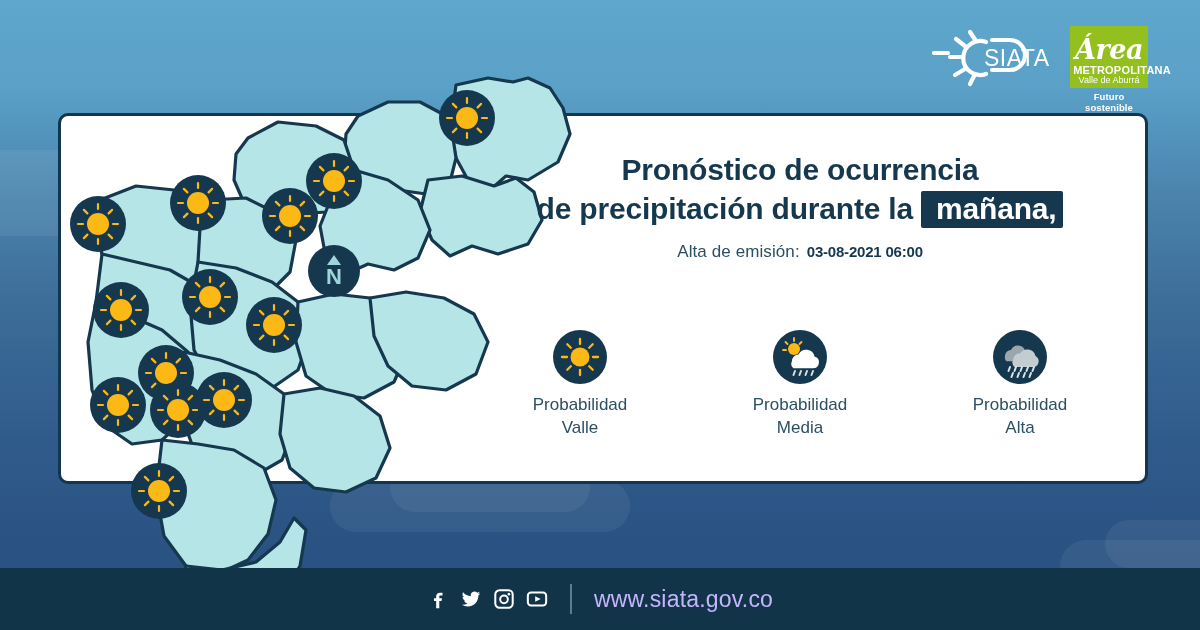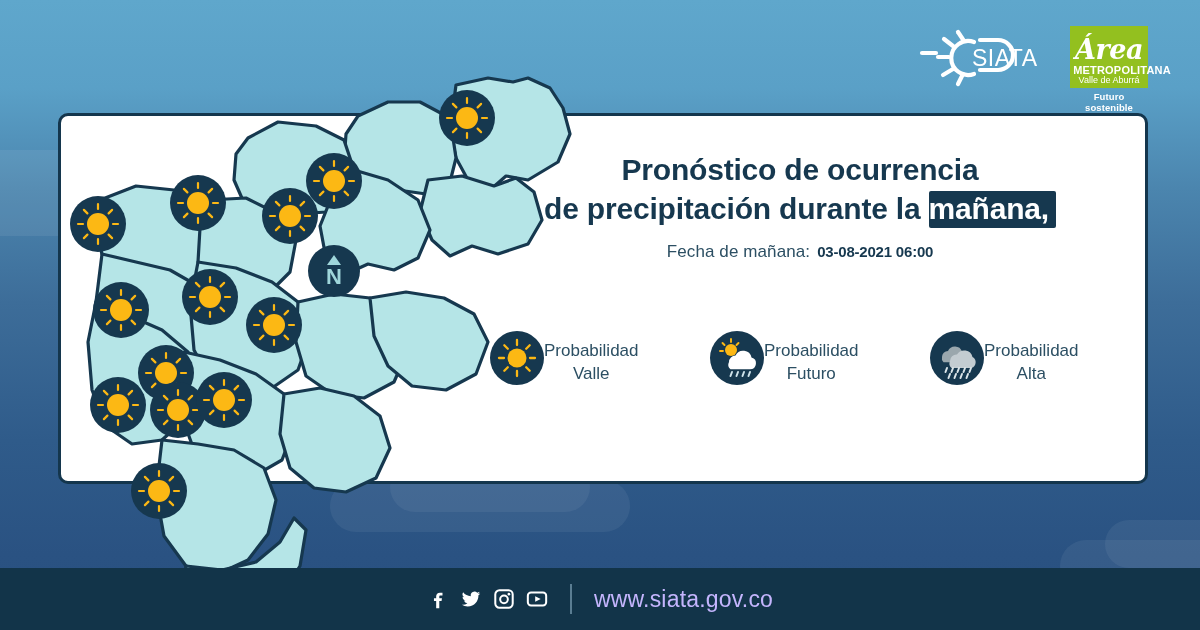--- a/index.html
+++ b/index.html
@@ -17,45 +17,45 @@
   .skycloud.b{background:rgba(255,255,255,.055);}
   .skycloud2{position:absolute;background:rgba(255,255,255,.06);border-radius:999px;}
 
   
   #card{
     position:absolute;left:58px;top:113px;width:1084px;height:365px;
     background:#ffffff;border:3px solid #14364d;border-radius:10px;
   }
 
   
-  #logos{position:absolute;right:52px;top:26px;display:flex;align-items:flex-start;gap:28px;}
+  #logos{position:absolute;right:52px;top:26px;display:flex;align-items:flex-start;gap:16px;}
   #siata-logo{position:relative;width:128px;height:64px;}
   #siata-logo svg{display:block;}
   #ama-logo{width:78px;}
   .ama-box{width:78px;height:62px;background:#93c01f;display:flex;flex-direction:column;align-items:center;justify-content:flex-end;padding-bottom:3px;box-sizing:border-box;}
   .ama-script{font-family:"DejaVu Serif",serif;font-style:italic;font-weight:bold;color:#ffffff;font-size:27px;line-height:30px;letter-spacing:-.5px;}
   .ama-l1{color:#ffffff;font-size:11px;font-weight:bold;letter-spacing:.2px;line-height:10px;padding-left:26px;}
   .ama-l2{color:#ffffff;font-size:9px;line-height:10px;}
   .ama-tag{color:#ffffff;font-size:9.5px;font-weight:bold;text-align:center;margin-top:3px;letter-spacing:.1px;}
 
   
   #map{position:absolute;left:58px;top:30px;width:520px;height:580px;}
   #map svg{display:block;overflow:visible;}
 
   
   #rightcol{position:absolute;left:470px;top:150px;width:660px;text-align:center;color:#16384f;}
   #headline{font-size:30px;font-weight:bold;line-height:39px;letter-spacing:-.2px;}
-  #headline .hl{background:#16384f;color:#ffffff;padding:1px 7px 3px 0;border-radius:2px;}
+  #headline .hl{background:#16384f;color:#ffffff;padding:1px 7px 3px 15px;border-radius:2px;}
   #fecha{margin-top:14px;font-size:17px;color:#2c4f63;display:flex;align-items:baseline;justify-content:center;gap:7px;}
   #fecha .lbl{font-size:17px;letter-spacing:.1px;}
   #fecha .val{font-size:15px;font-weight:bold;color:#16384f;letter-spacing:-.2px;}
 
   
   #legend{position:absolute;left:470px;top:330px;width:660px;display:flex;justify-content:space-around;align-items:flex-start;}
-  .legend-item{width:180px;display:flex;flex-direction:row;align-items:center;}
+  .legend-item{width:180px;display:flex;flex-direction:column;align-items:center;}
   .legend-icon{width:54px;height:54px;}
   .legend-label{margin-top:9px;font-size:17px;line-height:23px;color:#2c4f63;text-align:center;}
 
   
   #footer{
     position:absolute;left:0;bottom:0;width:1200px;height:62px;background:#123449;
     display:flex;align-items:center;justify-content:center;gap:22px;
   }
   #social{display:flex;align-items:center;gap:11px;}
   #handle{color:#ffffff;font-size:23px;letter-spacing:.2px;}
@@ -318,21 +318,21 @@
   </div>
 
   <div id="rightcol">
     <div id="headline">
       <div>Pronóstico de ocurrencia</div>
       <div>
         <span>de precipitación durante la </span><span class="hl">mañana,</span>
       </div>
     </div>
     <div id="fecha">
-      <span class="lbl">Fecha de mañana:</span>
+      <span class="lbl">Alta de emisión:</span>
       <span class="val">03-08-2021 06:00</span>
     </div>
   </div>
 
   <div id="legend">
 
     <div class="legend-item">
       <div class="legend-icon">
         <svg width="54" height="54" viewBox="0 0 54 54" aria-hidden="true">
           <circle cx="27" cy="27" r="27" fill="#16384f"></circle>
@@ -370,21 +370,21 @@
           <g stroke="#cfe3ea" stroke-width="2" stroke-linecap="round">
             <line x1="22" y1="41" x2="20.5" y2="45"></line>
             <line x1="28" y1="41" x2="26.5" y2="45"></line>
             <line x1="34" y1="41" x2="32.5" y2="45"></line>
             <line x1="40" y1="41" x2="38.5" y2="45"></line>
           </g>
         </svg>
       </div>
       <div class="legend-label">
         <div>Probabilidad</div>
-        <div>Futuro</div>
+        <div>Media</div>
       </div>
     </div>
 
     <div class="legend-item">
       <div class="legend-icon">
         <svg width="54" height="54" viewBox="0 0 54 54" aria-hidden="true">
           <circle cx="27" cy="27" r="27" fill="#16384f"></circle>
           <path d="M12 26 a6 6 0 0 1 6 -6 a7.5 7.5 0 0 1 14 0.5 a5.5 5.5 0 0 1 1 10.8 H13.5 a5.5 5.5 0 0 1 -1.5 -5.3 Z" fill="#9aa7ad"></path>
           <path d="M20 30 a6.5 6.5 0 0 1 7 -6.5 a8.5 8.5 0 0 1 15.5 2.5 a6 6 0 0 1 -1 11 H21.5 a6 6 0 0 1 -1.5 -7 Z" fill="#c3ccd1"></path>
           <g stroke="#dbe5e9" stroke-width="2" stroke-linecap="round">

